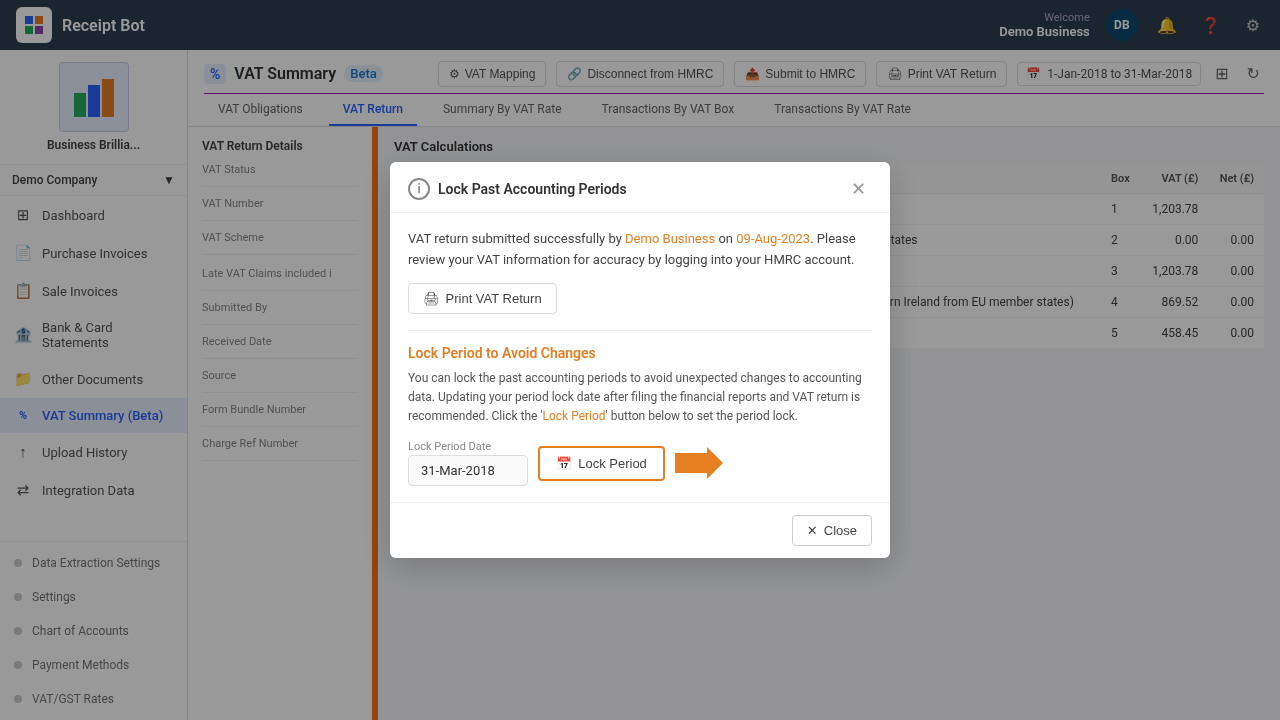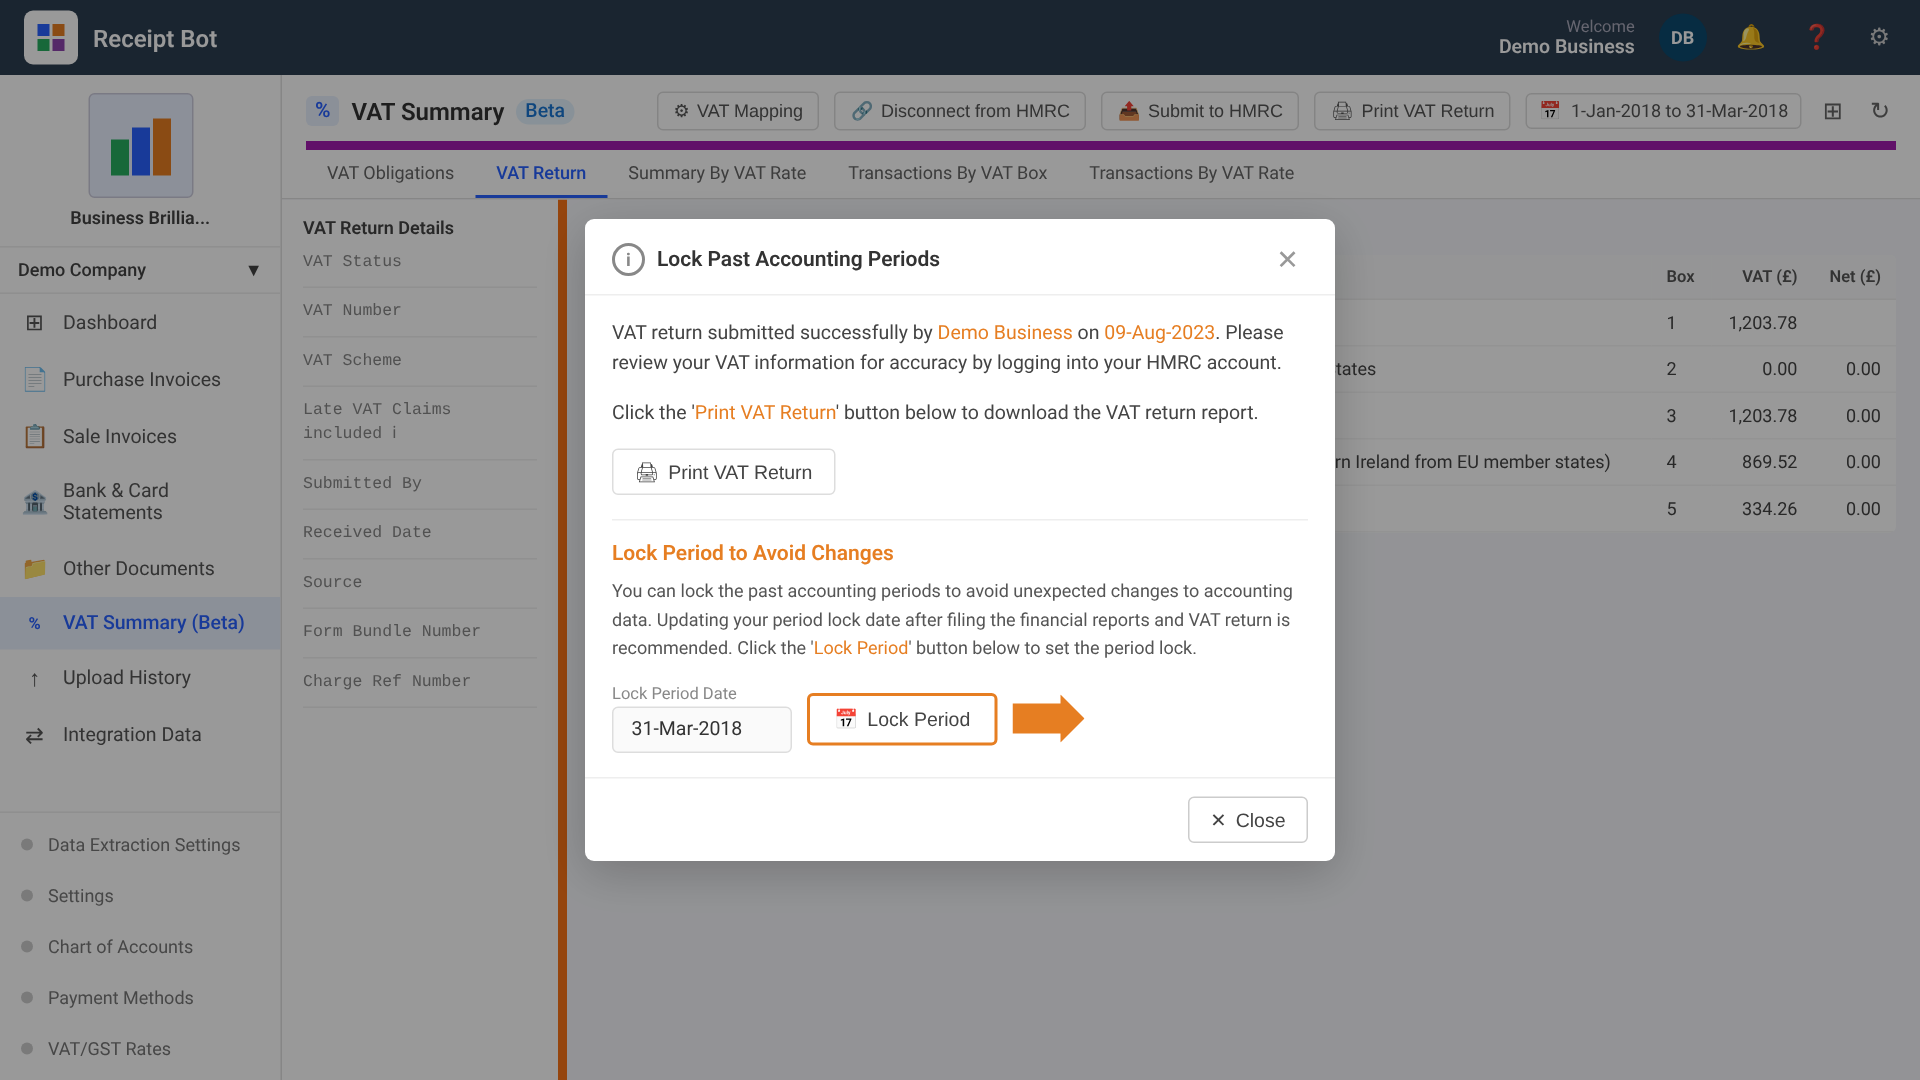--- a/index.html
+++ b/index.html
@@ -39,29 +39,29 @@
 
     
     .page-area { flex: 1; display: flex; flex-direction: column; overflow: hidden; }
     .page-header { background: white; border-bottom: 1px solid #e0e0e0; padding: 0 16px; }
     .page-title-row { display: flex; align-items: center; justify-content: space-between; padding: 10px 0 6px; }
     .page-title { display: flex; align-items: center; gap: 8px; font-size: 16px; font-weight: 600; color: #333; }
     .beta-badge { font-size: 13px; background: #e3f2fd; color: #1976d2; padding: 1px 6px; border-radius: 10px; font-weight: 500; }
     .page-actions { display: flex; align-items: center; gap: 10px; }
     .action-btn { display: flex; align-items: center; gap: 5px; padding: 5px 10px; border: 1px solid #ddd; border-radius: 4px; background: white; cursor: pointer; font-size: 12px; color: #555; white-space: nowrap; }
     .date-range { display: flex; align-items: center; gap: 6px; font-size: 12px; color: #555; padding: 4px 8px; border: 1px solid #ddd; border-radius: 4px; background: white; }
-    .tabs-row { display: flex; align-items: center; gap: 0; border-top: 6px solid #a21caf; }
+    .tabs-row { display: flex; align-items: center; gap: 12px; border-top: 1px solid #a21caf; }
     .tab { padding: 8px 14px; font-size: 12px; color: #666; cursor: pointer; border-bottom: 2px solid transparent; white-space: nowrap; }
     .tab.active { color: #2962ff; border-bottom: 2px solid #2962ff; font-weight: 500; }
 
     
     .content-area { flex: 1; display: flex; overflow: hidden; background: #f5f6fa; }
     .left-panel { width: 190px; background: white; border-right: 6px solid #f97316; padding: 12px 14px; flex-shrink: 0; overflow-y: auto; }
     .panel-title { font-size: 12px; font-weight: 600; color: #444; margin-bottom: 10px; }
-    .detail-label { font-size: 11px; color: #888; margin-bottom: 2px; font-family: Liberation Mono, monospace; }
+    .detail-label { font-size: 11px; color: #888; margin-bottom: 2px; }
     .detail-value { font-size: 12px; color: #333; margin-bottom: 10px; padding-bottom: 8px; border-bottom: 1px solid #f0f0f0; }
 
     
     .main-data { flex: 1; padding: 12px 16px; overflow-y: auto; }
     .section-title { font-size: 13px; font-weight: 600; color: #333; margin-bottom: 10px; }
     table { width: 100%; border-collapse: collapse; background: white; border-radius: 4px; overflow: hidden; }
     th { background: #f8f9fa; font-size: 11px; font-weight: 600; color: #555; padding: 8px 10px; text-align: left; border-bottom: 1px solid #eee; }
     td { padding: 8px 10px; font-size: 12px; color: #444; border-bottom: 1px solid #f5f5f5; }
     td.num { text-align: right; }
 
@@ -289,21 +289,21 @@
               </tr>
               <tr class="table-row">
                 <td>VAT reclaimed in the period on purchases and other inputs (including acquisitions in Northern Ireland from EU member states)</td>
                 <td>4</td>
                 <td class="num">869.52</td>
                 <td class="num">0.00</td>
               </tr>
               <tr class="table-row">
                 <td>VAT to Pay HMRC</td>
                 <td>5</td>
-                <td class="num">334.26</td>
+                <td class="num">458.45</td>
                 <td class="num">0.00</td>
               </tr>
             </tbody>
           </table>
         </div>
       </div>
     </div>
   </div>
 
   <div class="overlay">
@@ -311,23 +311,20 @@
       <div class="modal-header">
         <div class="modal-title">
           <div class="info-icon">i</div>
           <span>Lock Past Accounting Periods</span>
         </div>
         <button class="modal-close">✕</button>
       </div>
       <div class="modal-body">
         <p class="info-text">
           VAT return submitted successfully by <a href="#" class="link">Demo Business</a> on <a href="#" class="link">09-Aug-2023</a>. Please review your VAT information for accuracy by logging into your HMRC account.
-        </p>
-        <p class="info-text">
-          Click the '<a href="#" class="link">Print VAT Return</a>' button below to download the VAT return report.
         </p>
         <button class="print-btn">
           <span>🖨</span>
           <span>Print VAT Return</span>
         </button>
 
         <div style="border-top: 1px solid #eee; margin-bottom: 14px;"></div>
 
         <div class="lock-section-title">Lock Period to Avoid Changes</div>
         <p class="lock-desc">

